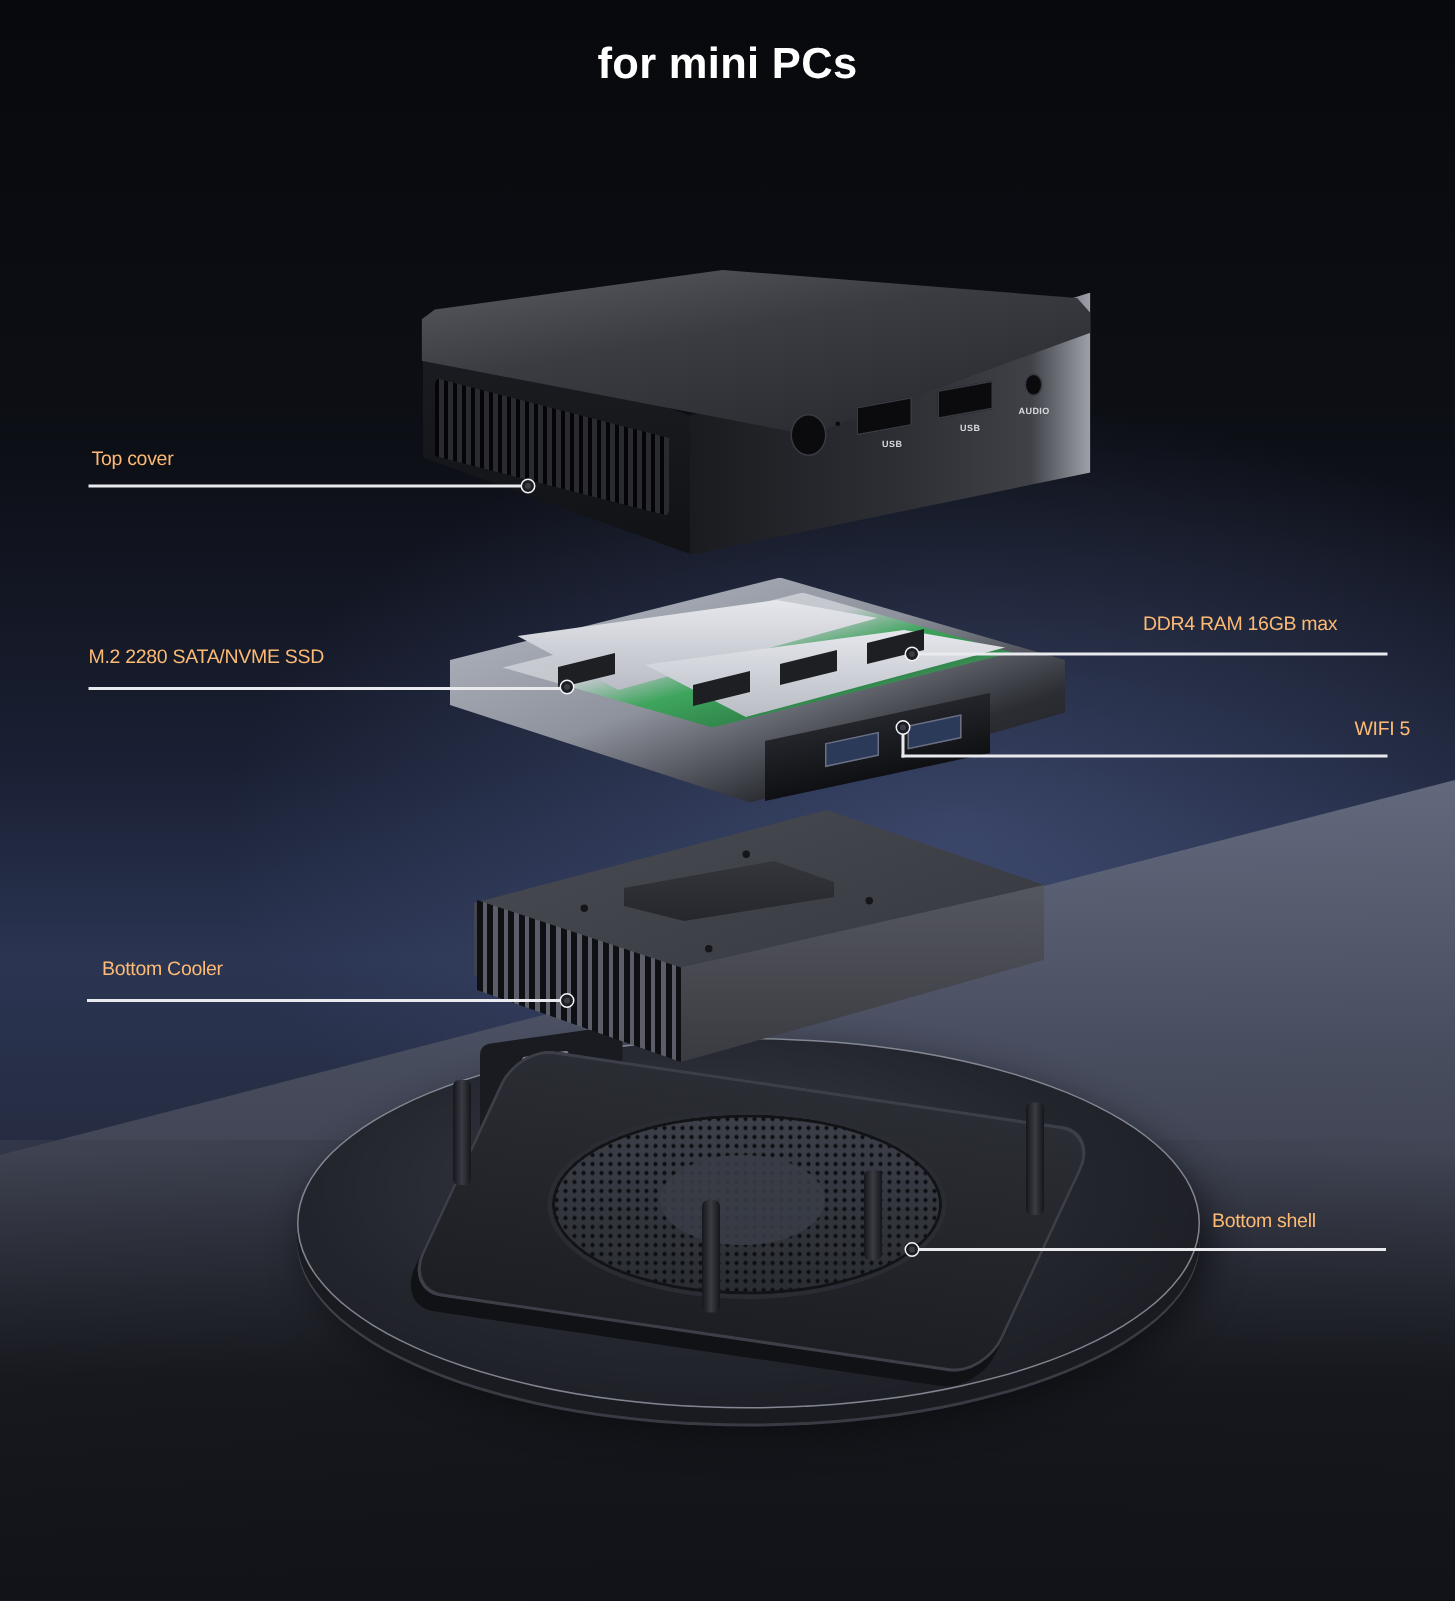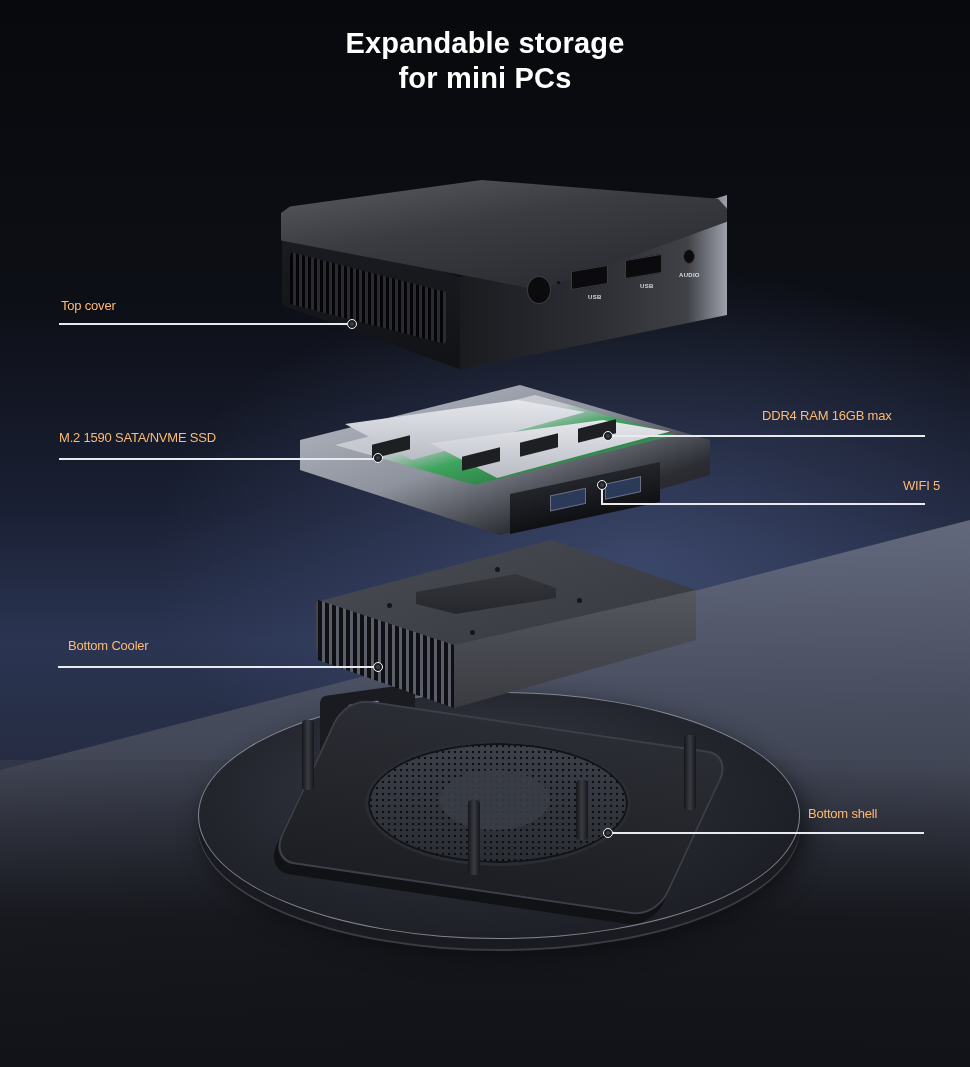--- a/index.html
+++ b/index.html
@@ -181,21 +181,20 @@
 </head>
 <body>
 
 <div class="canvas">
   <div class="bg-top"></div>
   <div class="bg-plane"></div>
   <div class="bg-floor-left"></div>
   <div class="bg-floor"></div>
 
   <div class="headline">
-    <div>Expandable storage</div>
     <div>for mini PCs</div>
   </div>
 
   <div class="pedestal-shadow"></div>
   <div class="pedestal"></div>
 
   <div>
     <div class="bracket">
       <div class="slot" style="left:28px;"></div>
       <div class="slot" style="left:50px;"></div>
@@ -248,21 +247,21 @@
     <div class="port" style="left:625px;top:257px;width:35px;height:17px;transform:skewY(-10deg);"></div>
     <span class="port-label" style="left:640px;top:283px;">USB</span>
     <div class="port round" style="left:683px;top:249px;width:10px;height:13px;"></div>
     <span class="port-label" style="left:679px;top:272px;">AUDIO</span>
   </div>
 
   <span class="callout-label" style="left:61px;top:298px;">Top cover</span>
   <div class="callout-line" style="left:59px;top:323px;width:291px;"></div>
   <div class="callout-dot" style="left:347px;top:319px;"></div>
 
-  <span class="callout-label" style="left:59px;top:430px;">M.2 1590 SATA/NVME SSD</span>
+  <span class="callout-label" style="left:59px;top:430px;">M.2 2280 SATA/NVME SSD</span>
   <div class="callout-line" style="left:59px;top:458px;width:318px;"></div>
   <div class="callout-dot" style="left:373px;top:453px;"></div>
 
   <span class="callout-label" style="left:762px;top:408px;">DDR4 RAM 16GB max</span>
   <div class="callout-line" style="left:610px;top:435px;width:315px;"></div>
   <div class="callout-dot" style="left:603px;top:431px;"></div>
 
   <span class="callout-label" style="left:871px;top:478px;margin-left:32px;">WIFI 5</span>
   <div class="callout-vline" style="left:601px;top:488px;height:17px;"></div>
   <div class="callout-line" style="left:601px;top:503px;width:324px;"></div>

